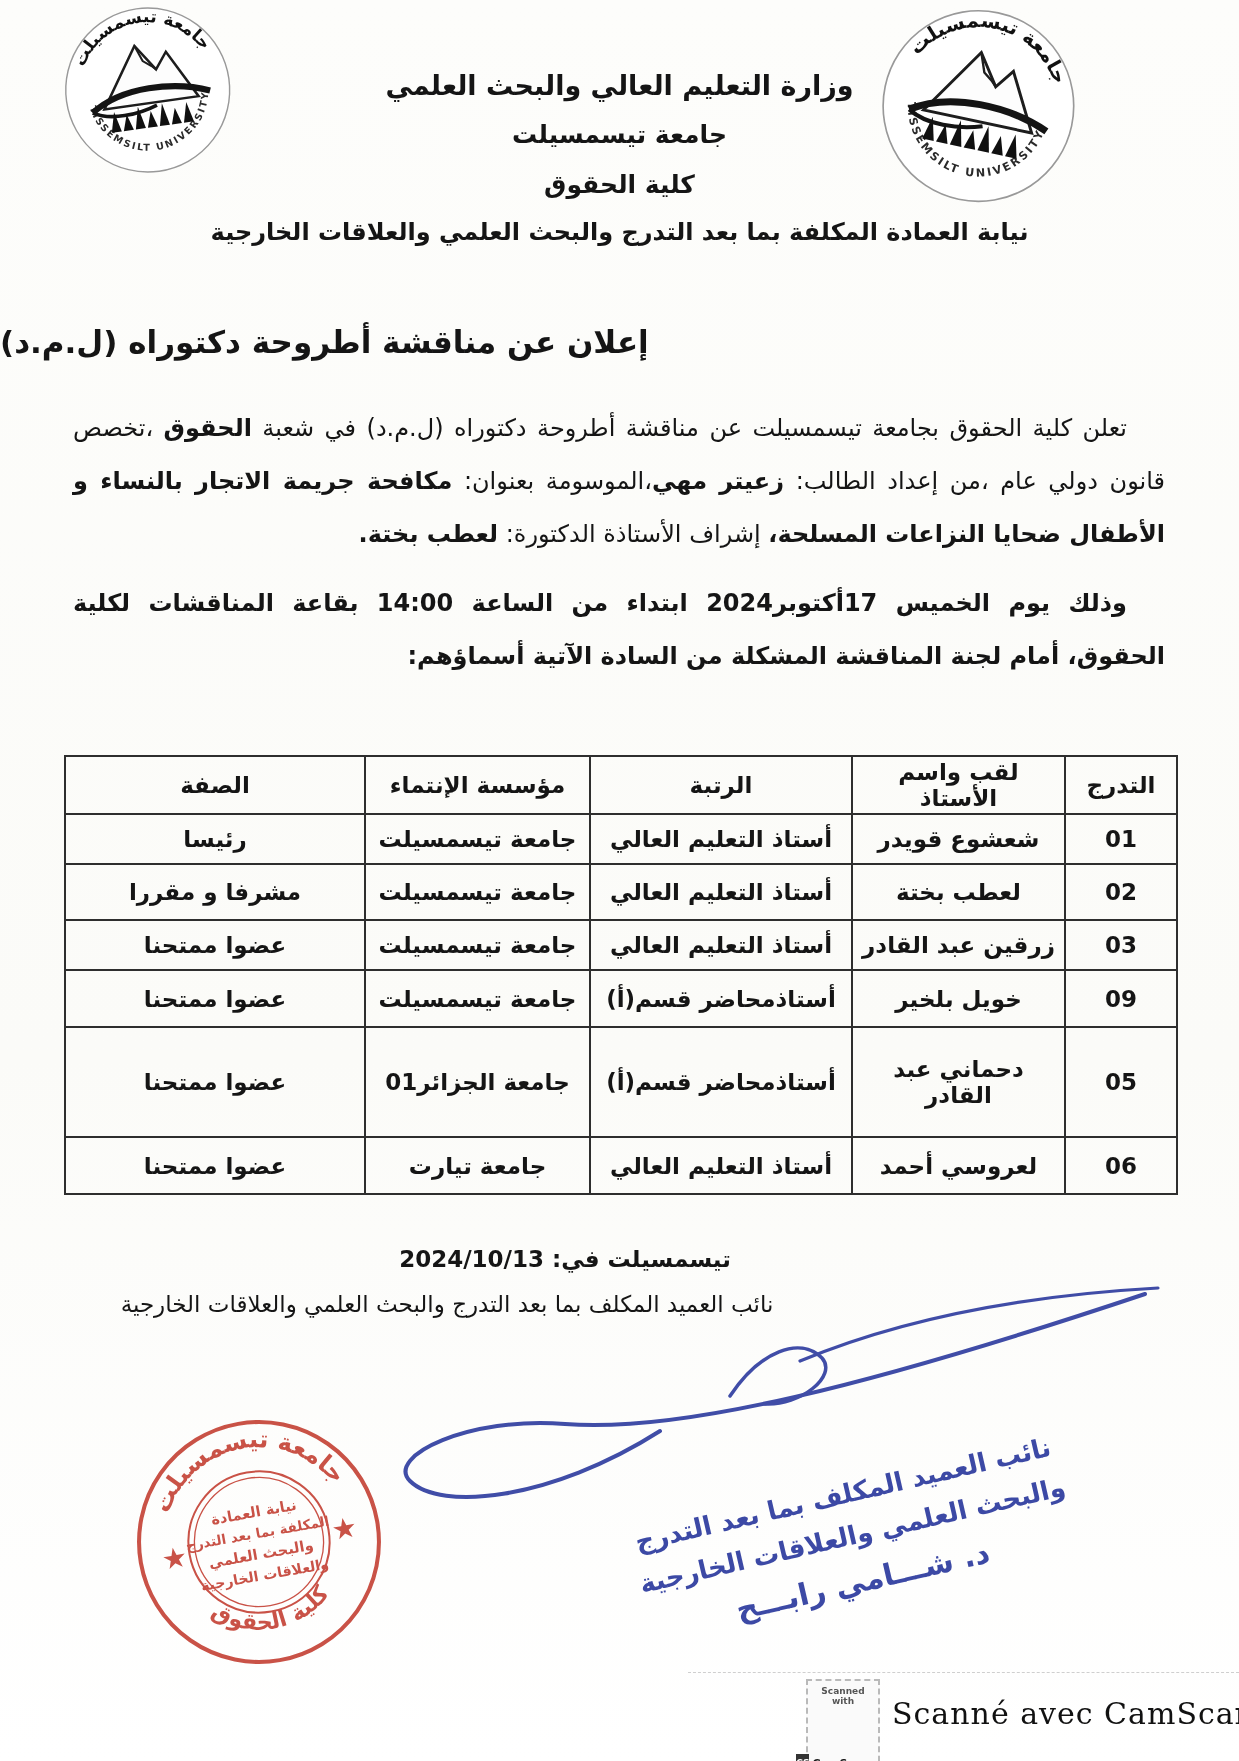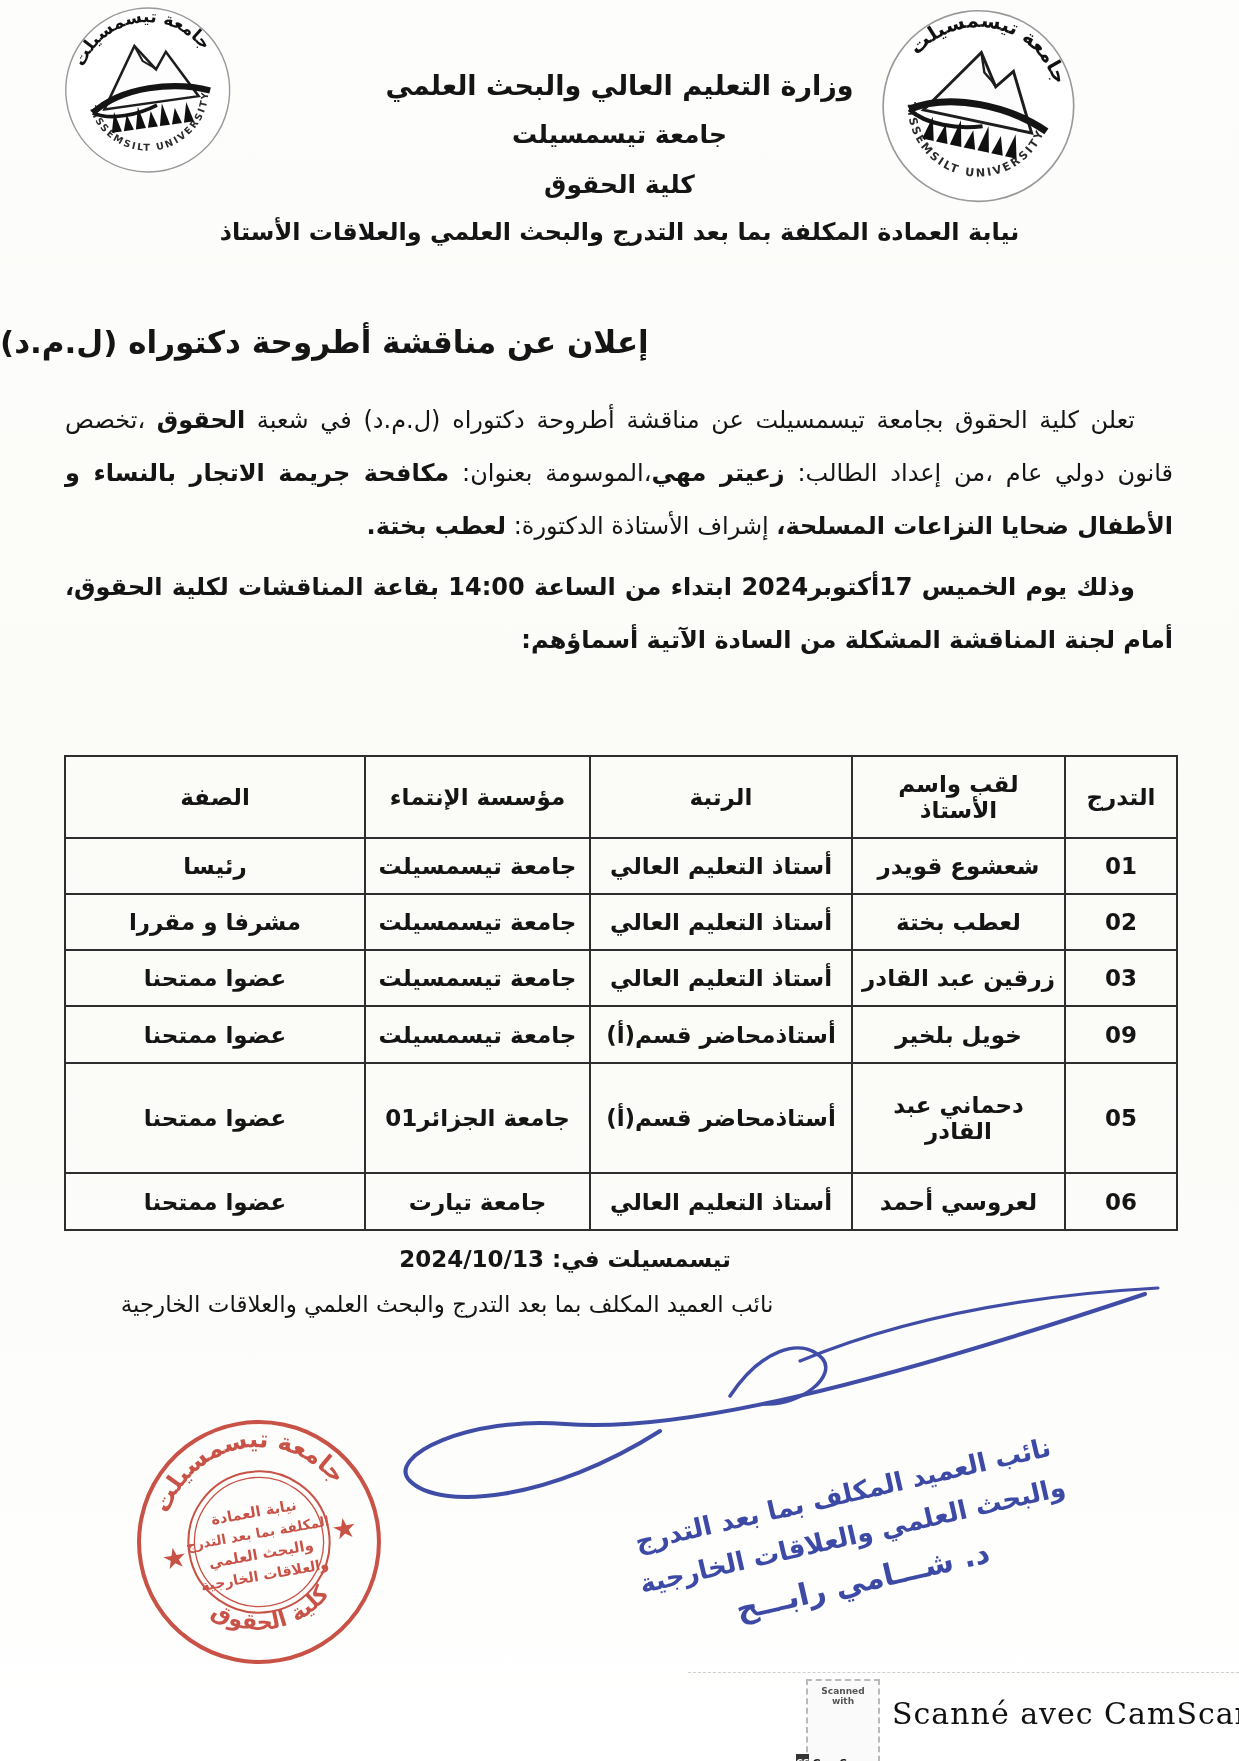--- a/index.html
+++ b/index.html
@@ -25,30 +25,30 @@
   .h-ministry{font-size:27px;margin-bottom:19px;}
   .h-university{font-size:25px;margin-bottom:21px;}
   .h-faculty{font-size:25px;margin-bottom:19px;}
   .h-vice{font-size:24px;}
   
   .doc-title{position:absolute;left:0;right:0;top:324px;text-align:left;
     font-size:31px;font-weight:800;direction:rtl;}
   
   .body-text{position:absolute;left:57px;top:386px;width:1124px;direction:rtl;
     font-size:24px;line-height:53px;text-align:justify;font-weight:500;}
-  .body-text p{margin:8px;text-indent:38px;}
+  .body-text p{margin:16px;text-indent:38px;}
   .seg{font-weight:500;}
   .seg.bold{font-weight:800;}
   .schedule{font-weight:600;}
   
   .table-wrap{position:absolute;left:64px;top:755px;width:1113px;}
   table.jury{border-collapse:collapse;direction:rtl;width:1112px;table-layout:fixed;}
   table.jury th,table.jury td{
     border:2px solid #2e2e2e;text-align:center;vertical-align:middle;
-    font-size:23px;font-weight:700;padding:14px 6px;
+    font-size:23px;font-weight:700;padding:2px 6px;
   }
   table.jury thead tr{height:53px;}
   table.jury tbody tr:nth-child(1){height:50px;}
   table.jury tbody tr:nth-child(2){height:56px;}
   table.jury tbody tr:nth-child(3){height:50px;}
   table.jury tbody tr:nth-child(4){height:57px;}
   table.jury tbody tr:nth-child(5){height:110px;}
   table.jury tbody tr:nth-child(6){height:57px;}
   
   .date-line{position:absolute;left:315px;top:1246px;width:500px;text-align:center;
@@ -145,21 +145,21 @@
         <polygon points="104,122 109,106 114,122"></polygon>
         <polygon points="116,122 121,102 126,122"></polygon>
       </g>
     </svg>
   </div>
 
   <div class="header">
     <div class="h-ministry">وزارة التعليم العالي والبحث العلمي</div>
     <div class="h-university">جامعة تيسمسيلت</div>
     <div class="h-faculty">كلية الحقوق</div>
-    <div class="h-vice">نيابة العمادة المكلفة بما بعد التدرج والبحث العلمي والعلاقات الأستاذ</div>
+    <div class="h-vice">نيابة العمادة المكلفة بما بعد التدرج والبحث العلمي والعلاقات الخارجية</div>
   </div>
 
   <div class="doc-title">إعلان عن مناقشة أطروحة دكتوراه (ل.م.د)</div>
 
   <div class="body-text">
     <p><span class="seg">تعلن كلية الحقوق بجامعة تيسمسيلت عن مناقشة أطروحة دكتوراه (ل.م.د) في شعبة </span><span class="seg bold">الحقوق</span><span class="seg"> ،تخصص قانون دولي عام ،من إعداد الطالب: </span><span class="seg bold">زعيتر مهي</span><span class="seg">،الموسومة بعنوان: </span><span class="seg bold">مكافحة جريمة الاتجار بالنساء و الأطفال ضحايا النزاعات المسلحة،</span><span class="seg"> إشراف الأستاذة الدكتورة: </span><span class="seg bold">لعطب بختة.</span></p>
     <p class="schedule">وذلك يوم الخميس 17أكتوبر2024 ابتداء من الساعة 14:00 بقاعة المناقشات لكلية الحقوق، أمام لجنة المناقشة المشكلة من السادة الآتية أسماؤهم:</p>
   </div>
 
   <div class="table-wrap">

